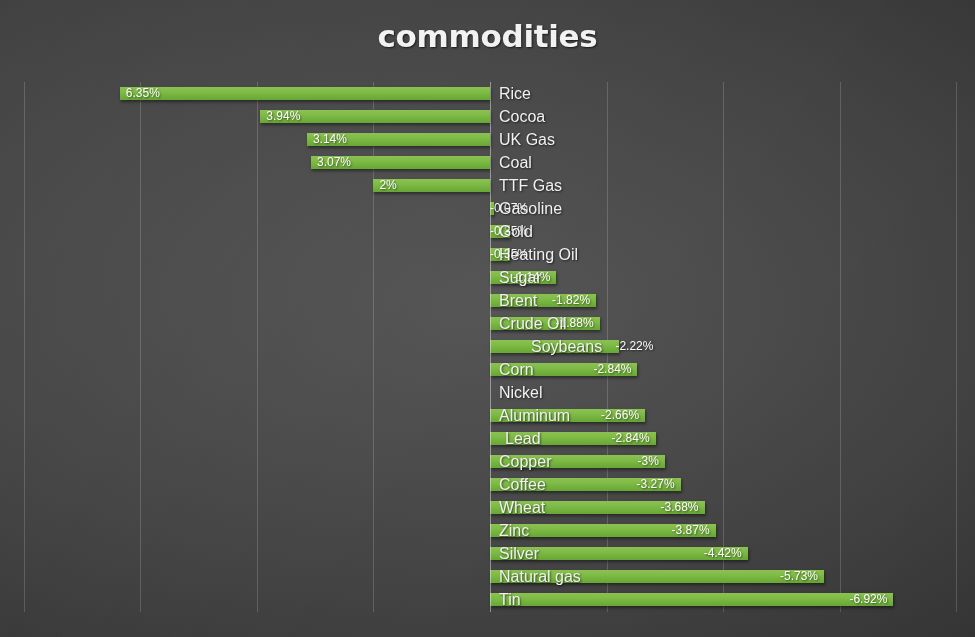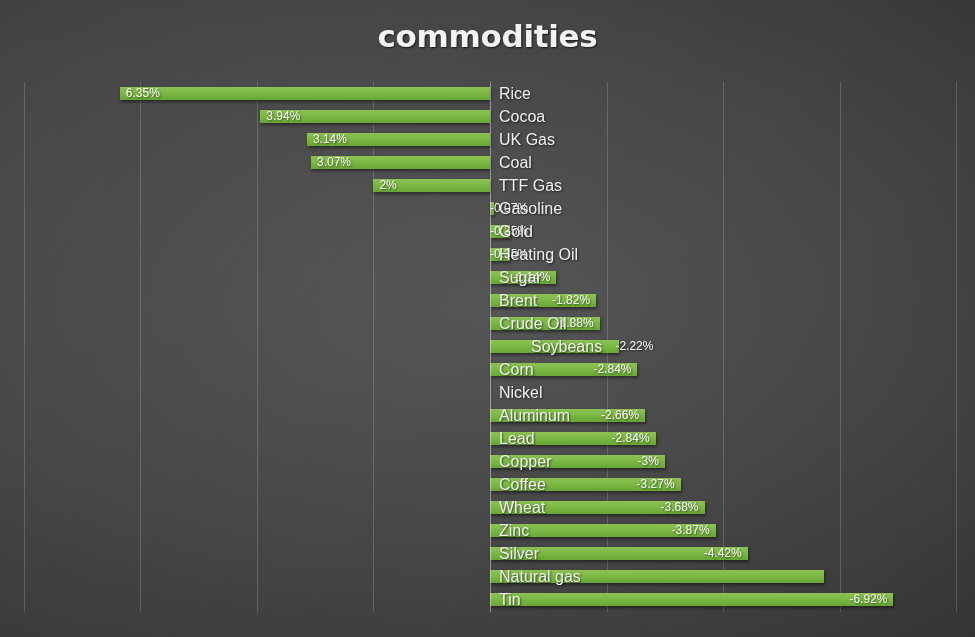--- a/index.html
+++ b/index.html
@@ -238,20 +238,21 @@
         <div class="bar-row" style="top: 437px;">
           <div class="bar" style="left: 490px; width: 225.621px;"></div>
           <div class="val-label neg" style="left: 490px; width: 219.621px;">-3.87%</div>
         </div>
         <div class="bar-row" style="top: 460px;">
           <div class="bar" style="left: 490px; width: 257.686px;"></div>
           <div class="val-label neg" style="left: 490px; width: 251.686px;">-4.42%</div>
         </div>
         <div class="bar-row" style="top: 483px;">
           <div class="bar" style="left: 490px; width: 334.059px;"></div>
+          <div class="val-label neg" style="left: 490px; width: 328.059px;">-5.73%</div>
         </div>
         <div class="bar-row" style="top: 506px;">
           <div class="bar" style="left: 490px; width: 403.436px;"></div>
           <div class="val-label neg" style="left: 490px; width: 397.436px;">-6.92%</div>
         </div>
       </div>
     <div id="cat-labels">
         <div class="cat-label" style="top: 0px;">Rice</div>
         <div class="cat-label" style="top: 23px;">Cocoa</div>
         <div class="cat-label" style="top: 46px;">UK Gas</div>
@@ -260,21 +261,21 @@
         <div class="cat-label" style="top: 115px;">Gasoline</div>
         <div class="cat-label" style="top: 138px;">Gold</div>
         <div class="cat-label" style="top: 161px;">Heating Oil</div>
         <div class="cat-label" style="top: 184px;">Sugar</div>
         <div class="cat-label" style="top: 207px;">Brent</div>
         <div class="cat-label" style="top: 230px;">Crude Oil</div>
         <div class="cat-label" style="top: 253px; margin-left: 32px;">Soybeans</div>
         <div class="cat-label" style="top: 276px;">Corn</div>
         <div class="cat-label" style="top: 299px;">Nickel</div>
         <div class="cat-label" style="top: 322px;">Aluminum</div>
-        <div class="cat-label" style="top: 345px;">Lead</div>
+        <div class="cat-label" style="top: 345px; margin-left: 6px;">Lead</div>
         <div class="cat-label" style="top: 368px;">Copper</div>
         <div class="cat-label" style="top: 391px;">Coffee</div>
         <div class="cat-label" style="top: 414px;">Wheat</div>
         <div class="cat-label" style="top: 437px;">Zinc</div>
         <div class="cat-label" style="top: 460px;">Silver</div>
         <div class="cat-label" style="top: 483px;">Natural gas</div>
         <div class="cat-label" style="top: 506px;">Tin</div>
       </div>
   </div>
 

